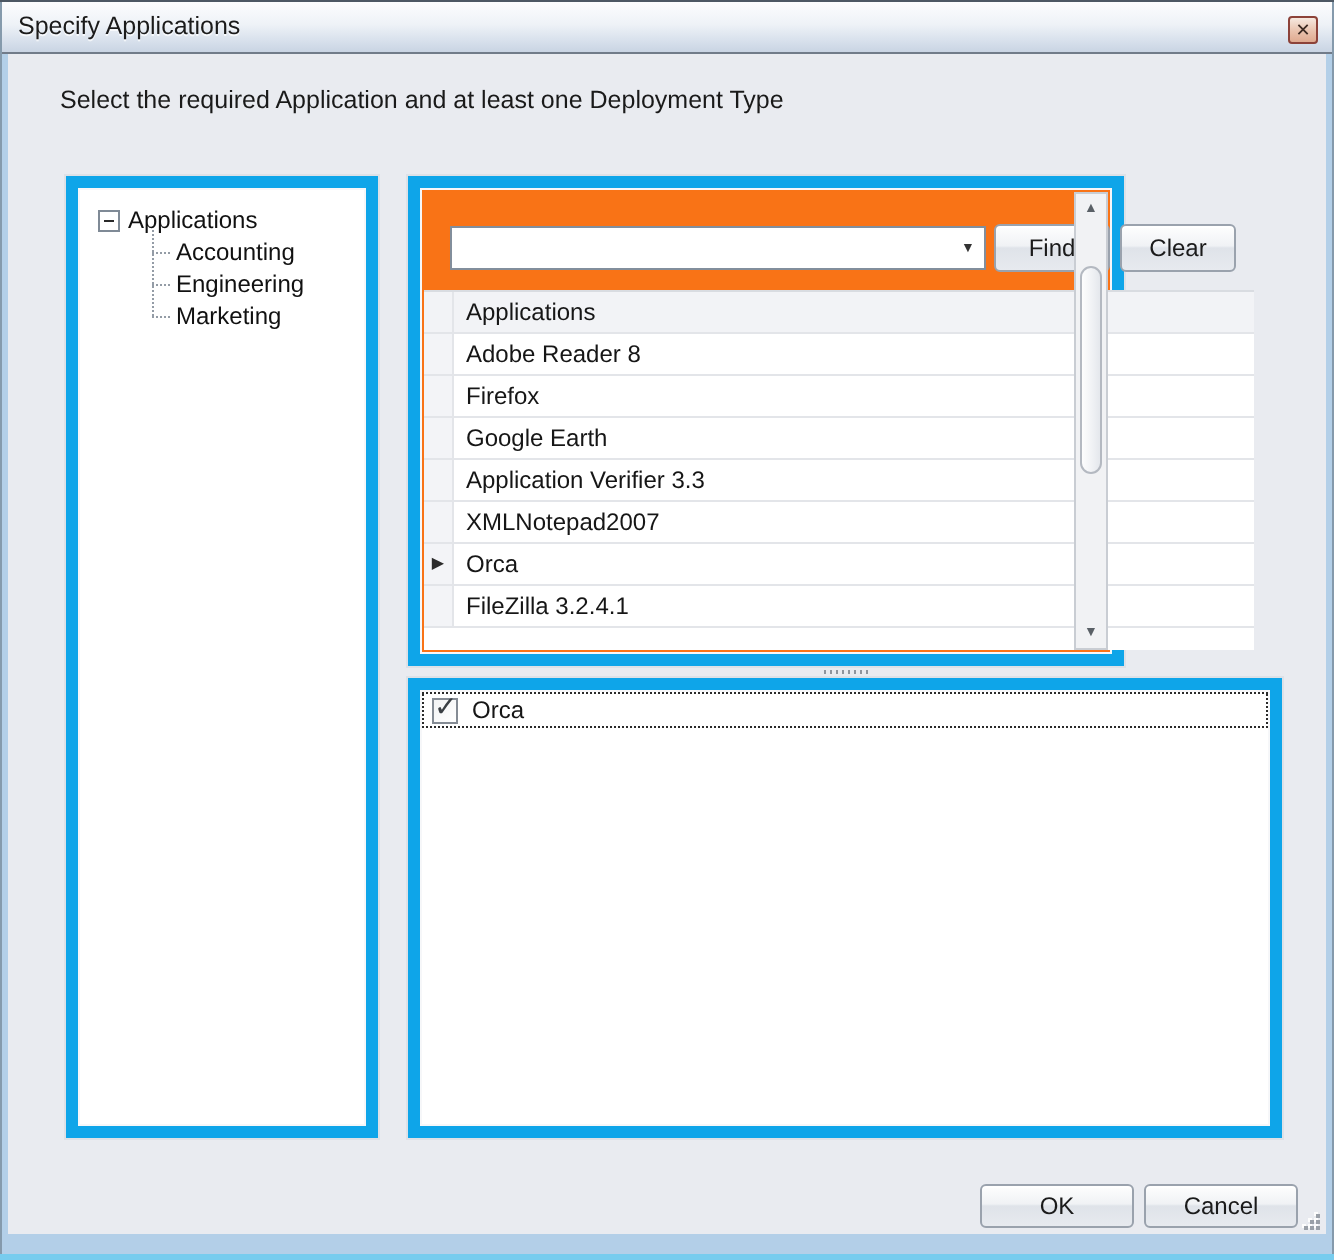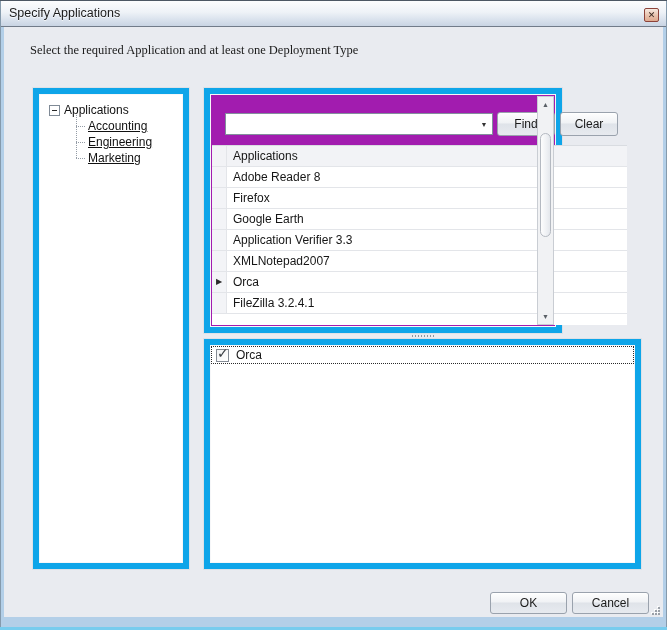--- a/index.html
+++ b/index.html
@@ -30,48 +30,48 @@
     border:1px solid #8c4239; border-radius:2px;
     background:linear-gradient(180deg,#f6e9e0 0%,#e9c2ad 55%,#dfa98f 100%);
     color:#3c2a22; font-size:9px; font-weight:bold; line-height:12px; text-align:center;
     cursor:default;
   }
   
   .content {
     position:absolute; left:4px; top:27px; width:659px; height:590px;
     background:#e9ebf0;
   }
-  .instruction { position:absolute; left:26px; top:16px; font-size:12.5px; color:#1a1a1a;font-family:Liberation Serif, serif; }
+  .instruction { position:absolute; left:26px; top:16px; font-size:12.5px; color:#1a1a1a; }
 
   .panel {
     position:absolute; background:#fff;
     border:6px solid #0ea5e9;
     box-shadow:0 0 0 1px #dde1e7, inset 0 0 0 1px #f6f7f9;
   }
   
   .tree-panel { left:29px; top:61px; width:156px; height:481px; }
   .tree { padding:8px 0 0 10px; font-size:12px; color:#111; }
   .tree-root { display:flex; align-items:center; height:16px; }
   .expander {
     width:11px; height:11px; border:1px solid #7f8a96; background:#fff;
     position:relative; margin-right:4px; flex:0 0 auto;
   }
   .expander::before {
     content:""; position:absolute; left:2px; right:2px; top:4px; height:1px; background:#2a2a2a;
   }
-  .tree-children { position:relative; margin-left:27px;text-decoration:underline; }
+  .tree-children { position:relative; margin-left:27px; }
   .tree-children::before {
     content:""; position:absolute; left:0; top:-3px; bottom:8px; border-left:1px dotted #949ca6;
   }
   .tree-child { position:relative; height:16px; line-height:16px; padding-left:12px; }
   .tree-child::before {
     content:""; position:absolute; left:0; top:8px; width:9px; border-top:1px dotted #949ca6;
   }
   
-  .apps-panel { left:200px; top:61px; width:358px; height:245px; background:#a21caf; }
+  .apps-panel { left:200px; top:61px; width:358px; height:245px; background:#f97316; }
   .combo {
     position:absolute; left:15px; top:19px; width:268px; height:22px;
     background:#fff; border:1px solid #828e9c; display:flex; align-items:center;
   }
   .combo input {
     flex:1; border:none; outline:none; height:18px; margin-left:3px; font-size:12px;
     font-family:"Liberation Sans","DejaVu Sans",sans-serif; background:transparent;
   }
   .combo-arrow { width:16px; text-align:center; font-size:7px; color:#333; }
   .btn {

